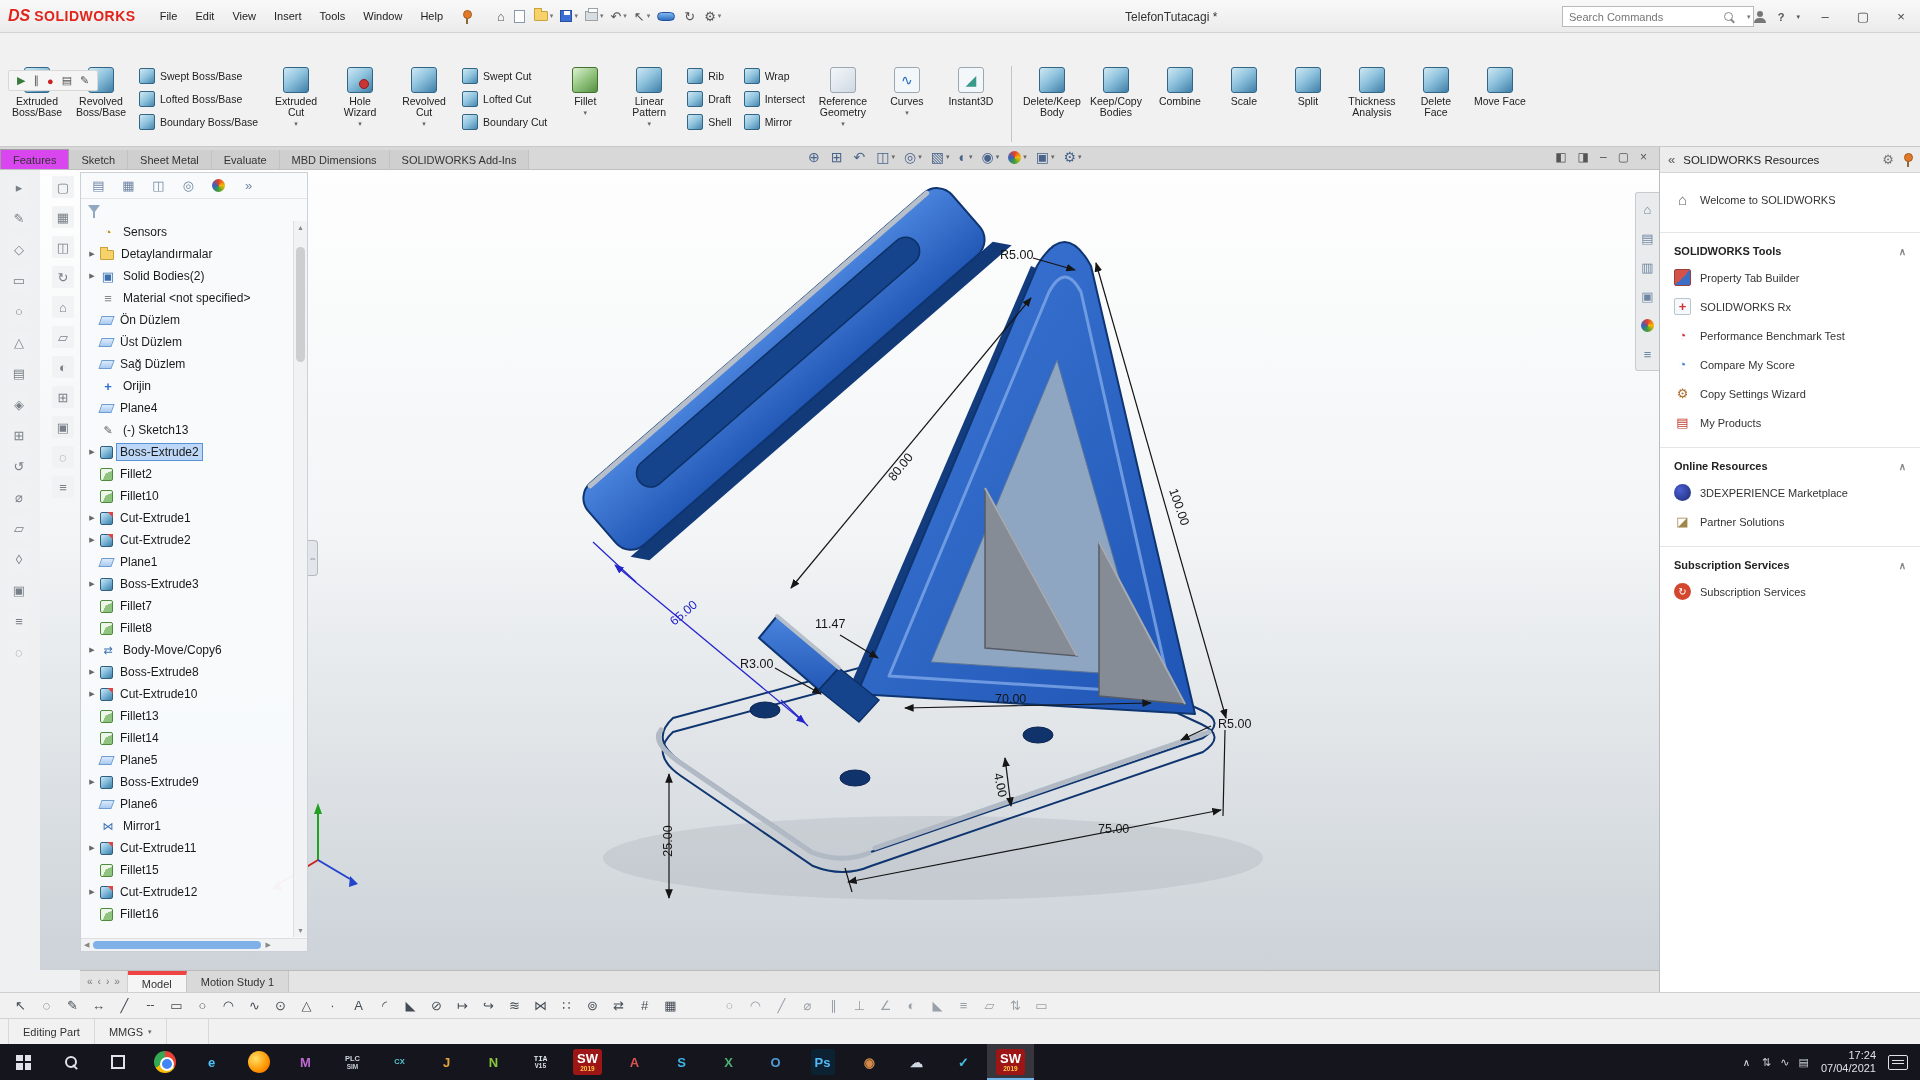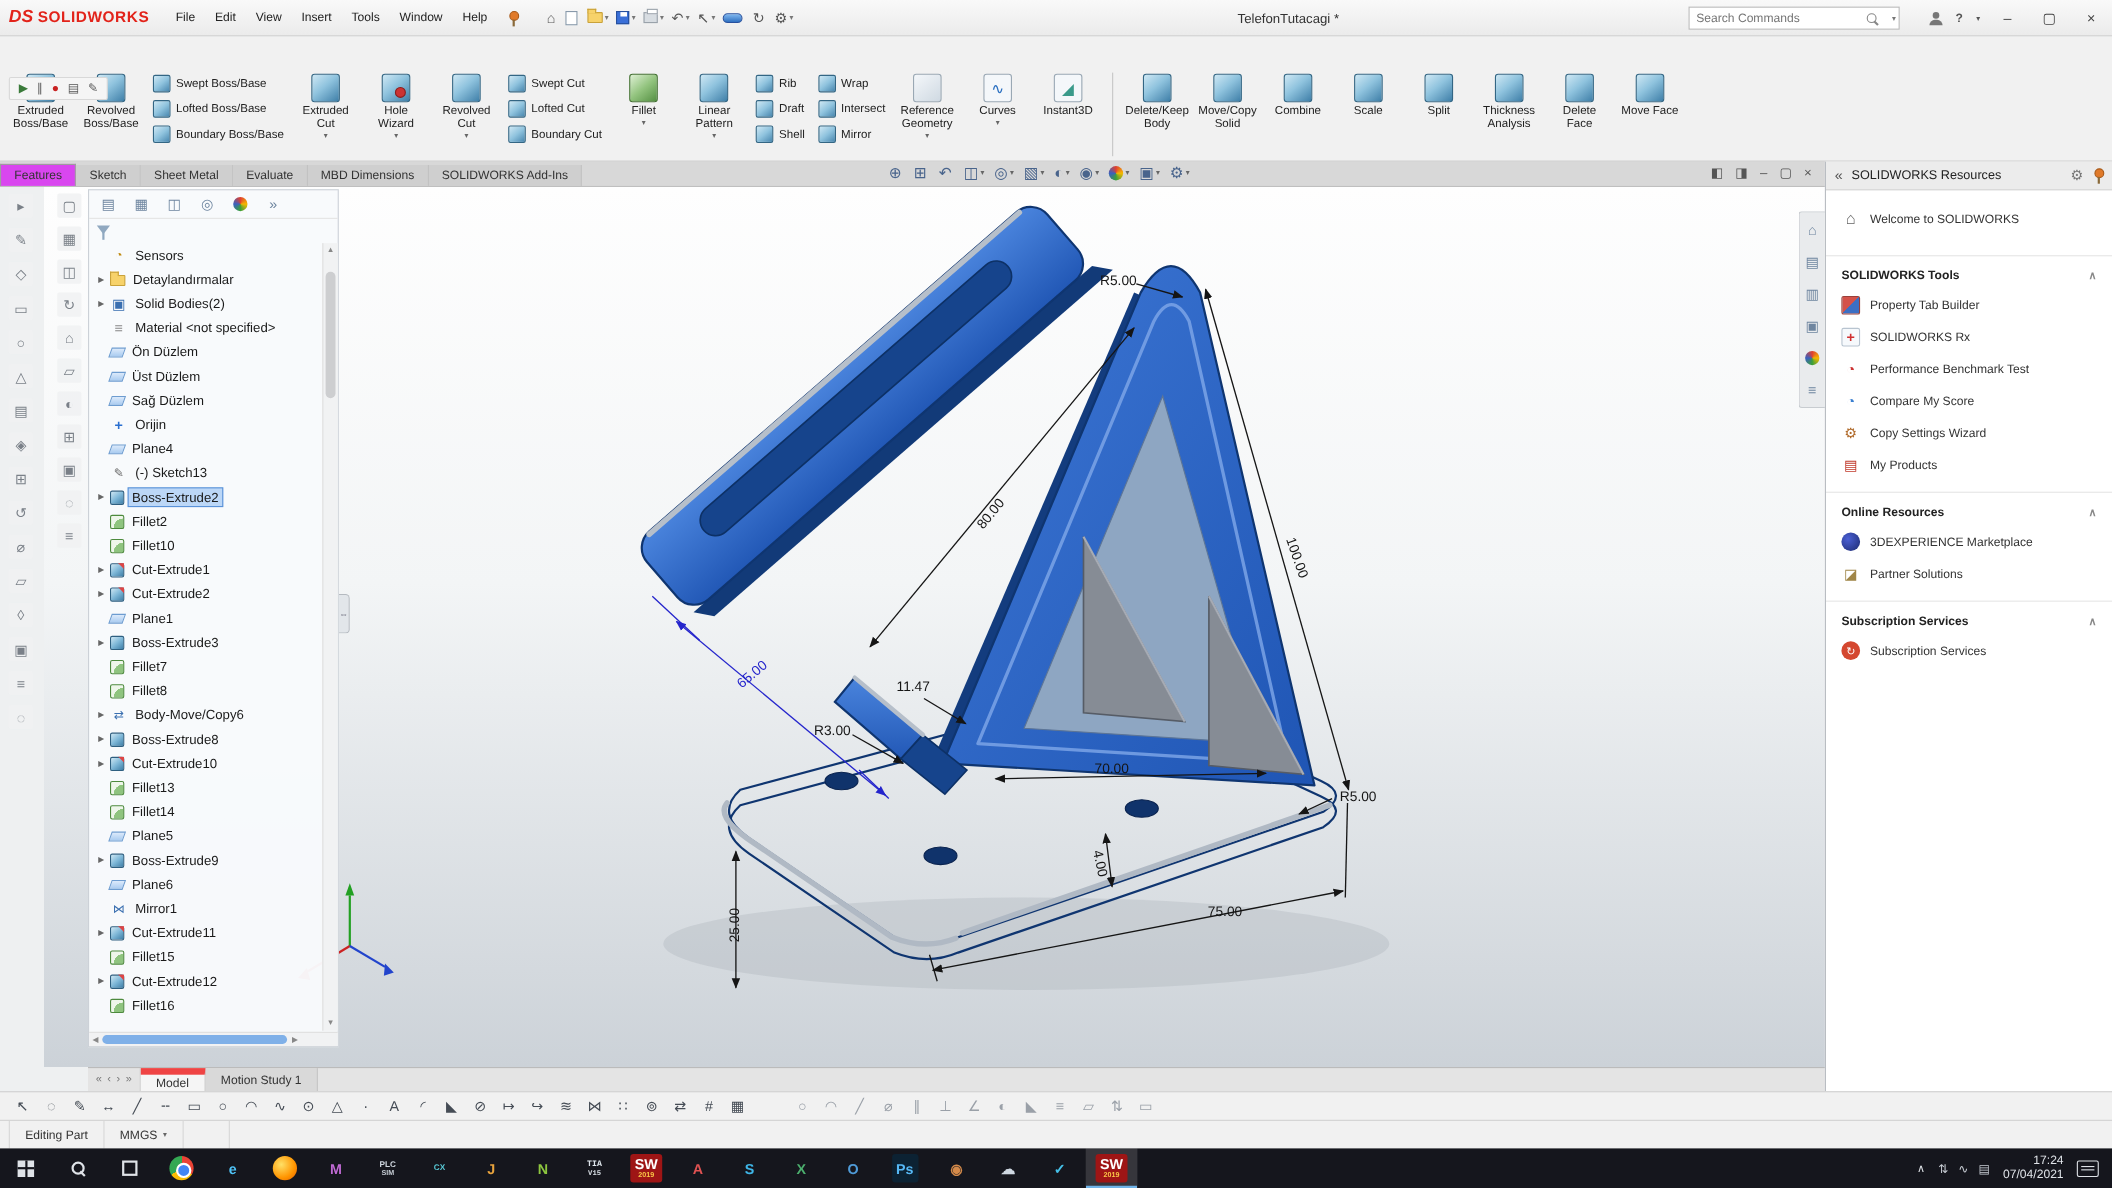--- a/index.html
+++ b/index.html
@@ -25,21 +25,21 @@
   .pg{width:11px;height:13px;background:#fff;border:1px solid #8899aa;display:inline-block}
   .fold{width:14px;height:10px;background:#f7d26a;border:1px solid #c9a23a;border-radius:1px;position:relative;display:inline-block}
   .fold::before{content:"";position:absolute;top:-4px;left:-1px;width:6px;height:3px;background:#f7d26a;border:1px solid #c9a23a;border-bottom:none}
   .sv{width:12px;height:12px;background:#3a6fd8;border:1px solid #27509e;position:relative;display:inline-block}
   .sv::before{content:"";position:absolute;top:0;left:3px;width:6px;height:4px;background:#fff}
   .pr{width:13px;height:10px;background:#d8dde2;border:1px solid #9aa2aa;position:relative;display:inline-block}
   .pr::before{content:"";position:absolute;top:-4px;left:2px;width:8px;height:3px;background:#fff;border:1px solid #9aa2aa}
   .pill{width:18px;height:9px;border-radius:5px;background:linear-gradient(#7fb8f0,#2f6fc0);border:1px solid #27509e;display:inline-block}
   .doc-title{position:absolute;left:61%;top:0;height:33px;display:flex;align-items:center;
     transform:translateX(-50%);font-size:12px;color:#333;pointer-events:none}
-  .search{position:absolute;right:193px;top:6px;width:192px;height:21px;background:#fff;
+  .search{position:absolute;right:166px;top:6px;width:192px;height:21px;background:#fff;
     border:1px solid #b9b9b9;display:flex;align-items:center;padding:0 6px;gap:12px}
   .search input{border:none;outline:none;background:transparent;flex:1;font:inherit;color:#444}
   .i-mag{width:12px;height:12px;position:relative;display:inline-block;flex:none}
   .i-mag::before{content:"";position:absolute;left:1px;top:1px;width:7px;height:7px;border:1.5px solid #888;border-radius:50%}
   .i-mag::after{content:"";position:absolute;right:0;bottom:1px;width:5px;height:2px;background:#888;transform:rotate(45deg)}
   .tb-right{position:absolute;right:6px;top:0;height:33px;display:flex;align-items:center;gap:12px;color:#555}
   .i-person{width:12px;height:12px;position:relative;display:inline-block}
   .i-person::before{content:"";position:absolute;left:3px;top:0;width:6px;height:6px;border-radius:50%;background:#777}
   .i-person::after{content:"";position:absolute;left:0;bottom:0;width:12px;height:5px;border-radius:6px 6px 0 0;background:#777}
   .winbtn{width:26px;height:24px;display:flex;align-items:center;justify-content:center;font-size:13px;color:#444}
@@ -136,21 +136,21 @@
   .vthumb{position:absolute;top:26px;left:2px;width:9px;height:115px;background:#cdced0;border-radius:5px}
   .hscroll{height:13px;border-top:1px solid #dfdfdf;display:flex;align-items:center;background:#f1f2f3;
     font-size:7px;color:#888;padding:0 3px;gap:4px}
   .hthumb{width:168px;height:8px;background:#7fb0e8;border-radius:4px}
 
   
   .mtabs{position:absolute;left:80px;top:970px;width:1579px;height:22px;background:#e4e4e4;
     border-top:1px solid #bbb;display:flex;align-items:stretch;z-index:16}
   .mnav{display:flex;gap:5px;padding:0 7px;color:#777;font-size:10px;align-items:center;border-right:1px solid #cfcfcf}
   .mtab{padding:3px 14px;border-right:1px solid #c5c5c5;background:#d9d9d9;color:#333;display:flex;align-items:center}
-  .mtab.active{background:#f5f5f5;border-top:6px solid #ef4444}
+  .mtab.active{background:#f5f5f5;border-top:4px solid #ef4444}
 
   
   .btoolbar{position:absolute;left:0;top:992px;width:1920px;height:26px;background:#f1f1f1;
     border-top:1px solid #cfcfcf;display:flex;align-items:center;padding:0 8px;z-index:30}
   .bti{width:25px;height:20px;display:flex;align-items:center;justify-content:center;font-size:13px;color:#454c55}
   .bgap{width:34px}
   .btgroup2 .bti{color:#9aa0a8}
   .btgroup,.btgroup2{display:flex;align-items:center;gap:1px}
 
   
@@ -494,21 +494,21 @@
           <span class="rci delbody"></span>
           <span>Delete/Keep Body</span>
           <span class="rcaret"></span>
         </div>
 
       </div>
 
       <div class="rit big">
         <div class="rbig">
           <span class="rci movebody"></span>
-          <span>Move/Copy Solid</span>
+          <span>Keep/Copy Bodies</span>
           <span class="rcaret"></span>
         </div>
 
       </div>
 
       <div class="rit big">
         <div class="rbig">
           <span class="rci combine"></span>
           <span>Combine</span>
           <span class="rcaret"></span>

